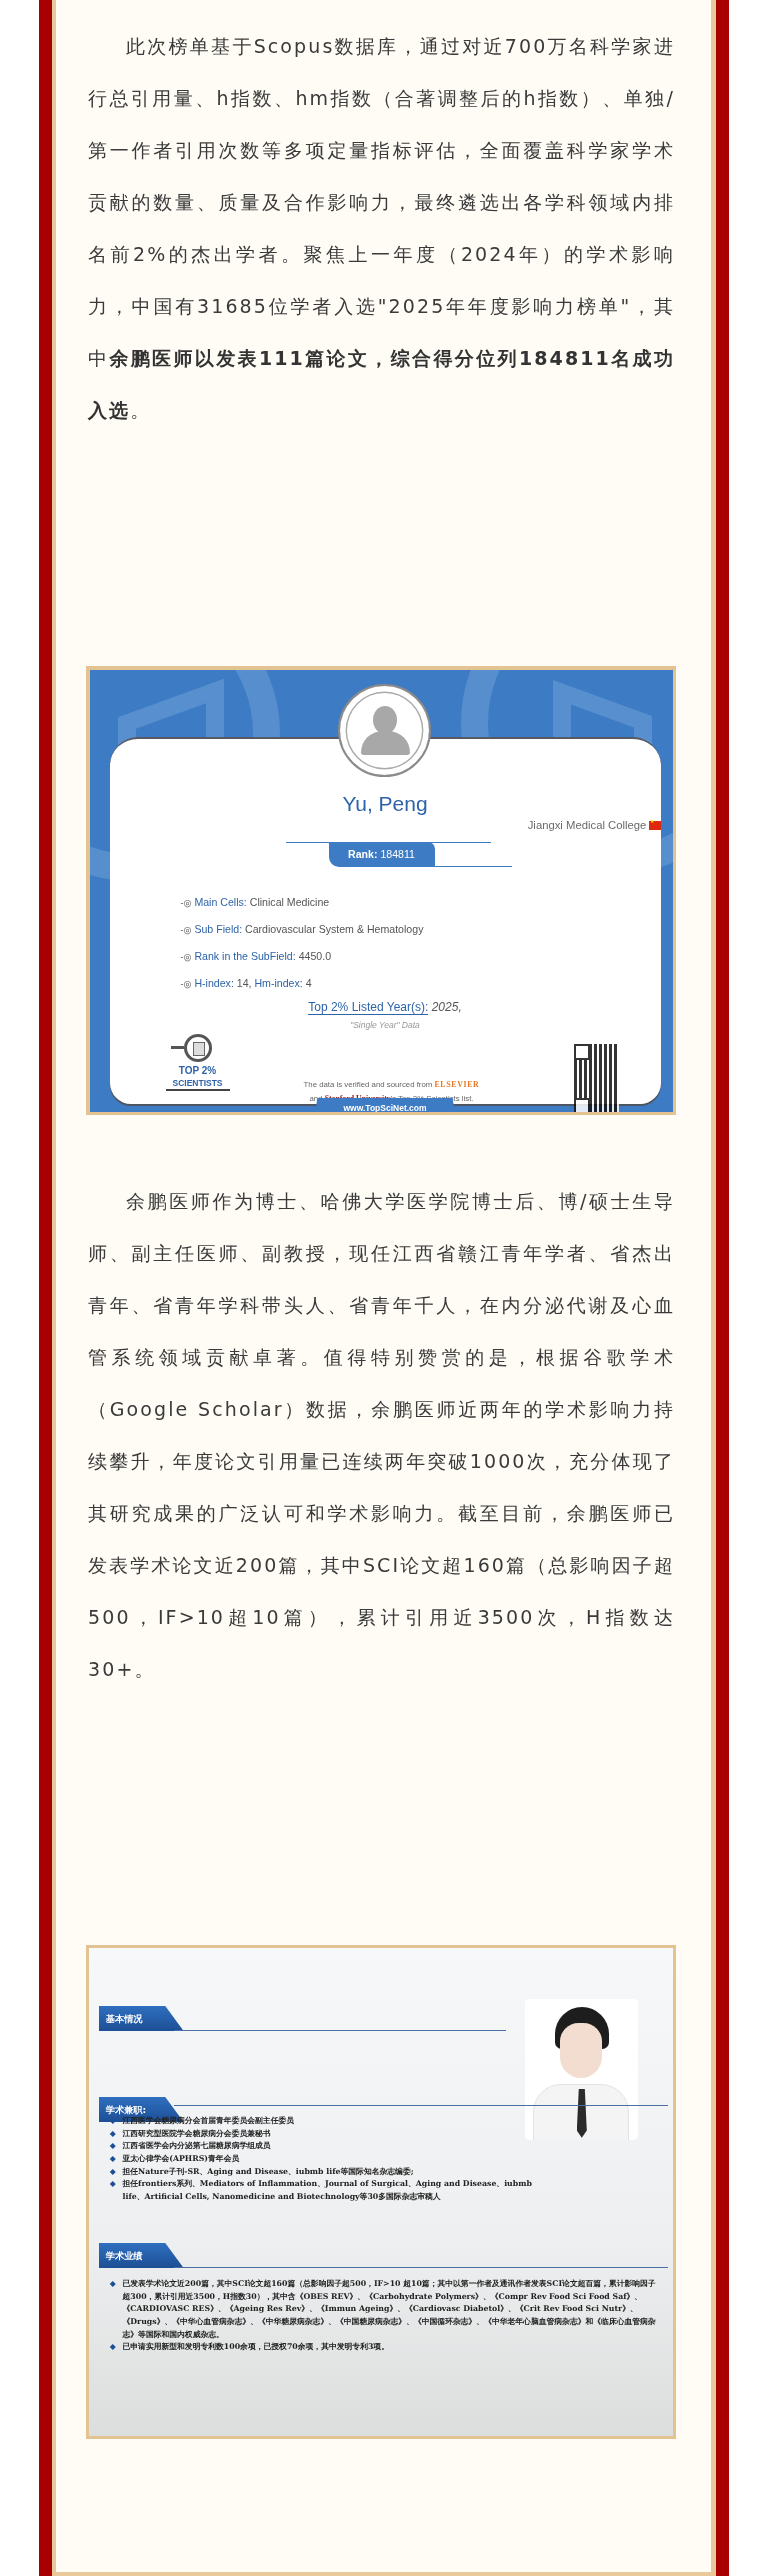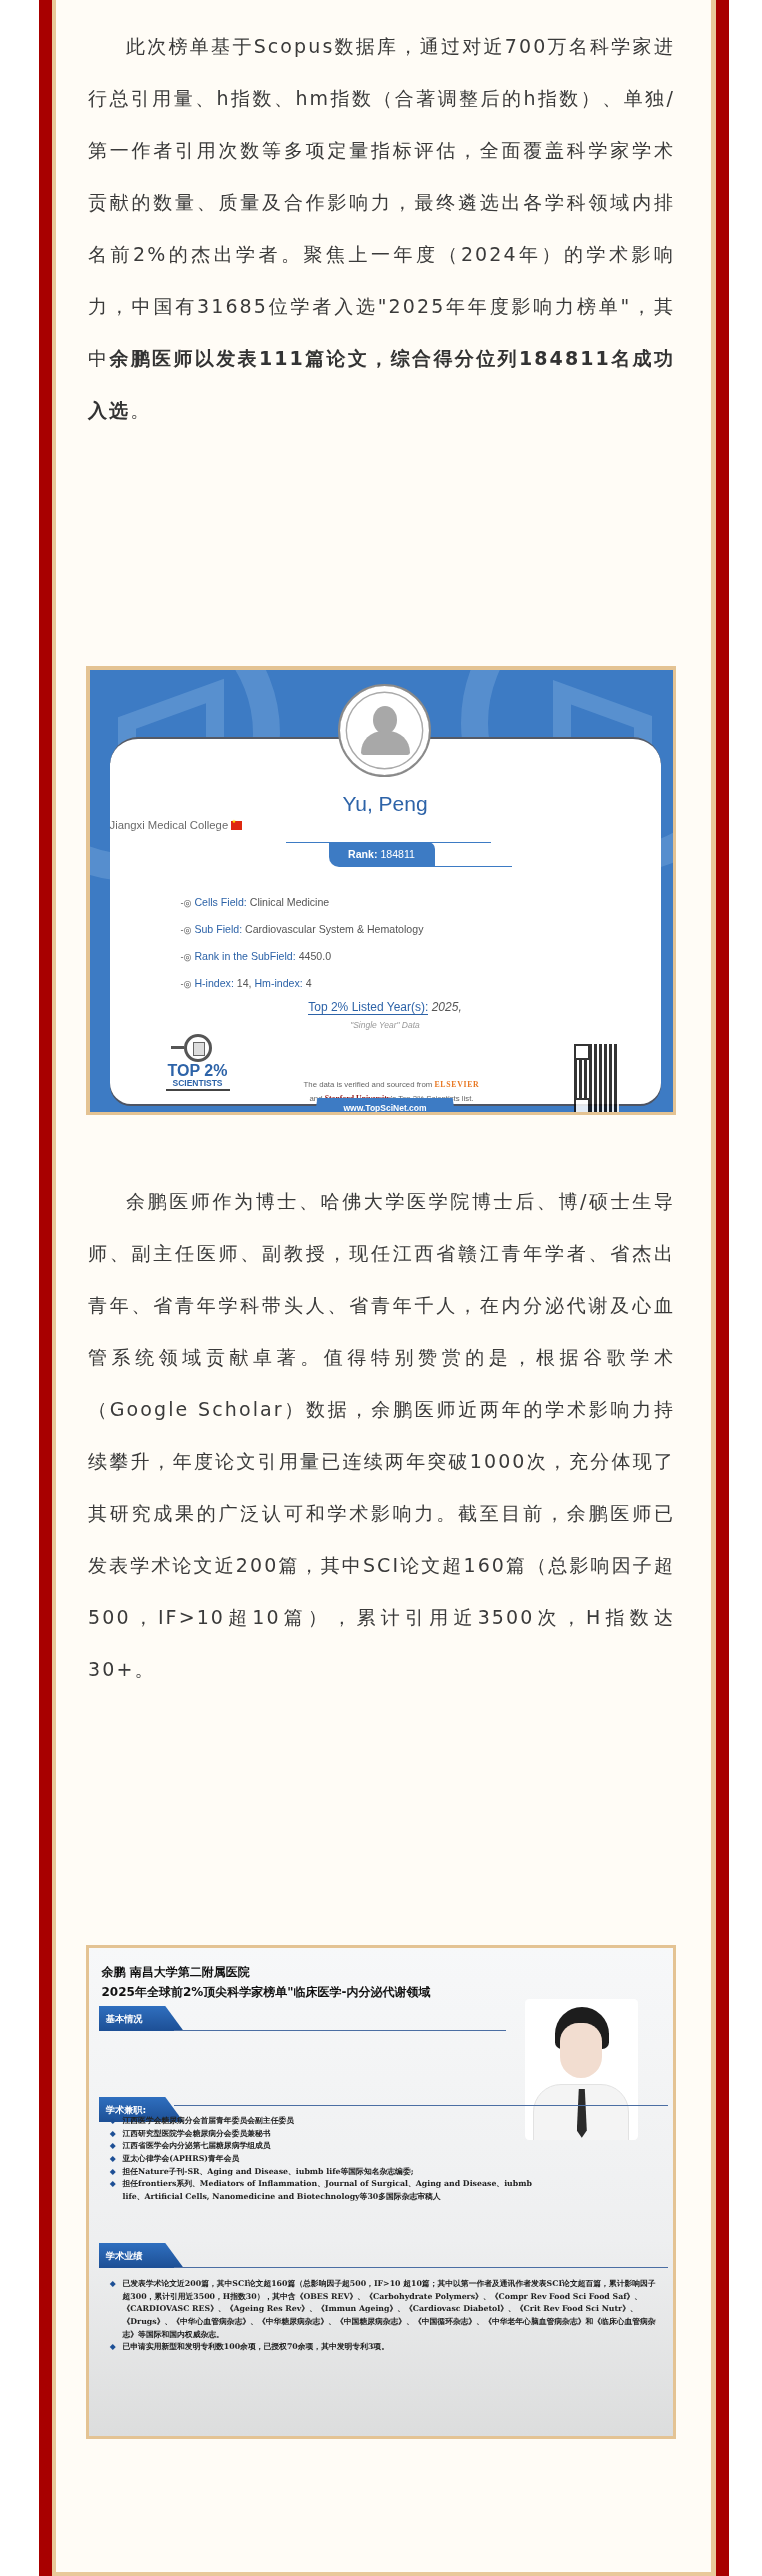--- a/index.html
+++ b/index.html
@@ -106,21 +106,21 @@
     position: absolute; left: 21px; top: 45px;
     width: 49px; height: 24px; border-radius: 25px 25px 2.8px 2.8px; background: #a8a8a8;
   }
   .cert-name {
     position: absolute; left: 0; width: 100%; top: 53px;
     text-align: center; color: #2d63a8; font-size: 21px;
     font-family: "Liberation Sans", sans-serif;
   }
   .cert-inst {
     position: absolute; left: 0; width: 100%; top: 80px;
-    text-align: left; color: #6a6a6a; font-size: 11.3px;
+    text-align: right; color: #6a6a6a; font-size: 11.3px;
     font-family: "Liberation Sans", sans-serif;
   }
   .flag {
     display: inline-block; width: 11.3px; height: 8.5px; background: #de2910;
     vertical-align: middle; margin-left: 2.8px; position: relative;
   }
   .flag::after { content: "★"; position: absolute; left: 0.7px; top: -2.8px; font-size: 5px; color: #ffde00; }
   .rank-line {
     position: absolute; left: 176px; top: 103px; width: 205px; height: 1.4px; background: #3d7bc4;
   }
@@ -155,21 +155,21 @@
     text-align: center; font-size: 8.5px; color: #999; font-style: italic;
     font-family: "Liberation Sans", sans-serif;
   }
   .t2-logo { position: absolute; left: 56px; top: 295px; width: 64px; text-align: center; }
   .t2-mag {
     width: 28px; height: 28px; border: 3.5px solid #555; border-radius: 50%;
     margin: 0 auto; position: relative;
   }
   .t2-mag::before { content: ""; position: absolute; left: -15.5px; top: 9.2px; width: 12.7px; height: 3.5px; background: #555; }
   .t2-mag::after { content: ""; position: absolute; left: 6.4px; top: 5px; width: 10px; height: 12.7px; border: 1.4px solid #666; background: #ddd; }
-  .t2-top { color: #2d63a8; font-weight: bold; font-size: 16px; line-height: 14px; margin-top: 2.1px; font-family: "Liberation Sans", sans-serif; }
+  .t2-top { color: #2d63a8; font-weight: bold; font-size: 10px; line-height: 14px; margin-top: 2.1px; font-family: "Liberation Sans", sans-serif; }
   .t2-sci { color: #2d63a8; font-weight: bold; font-size: 8.5px; line-height: 10px; font-family: "Liberation Sans", sans-serif; }
   .t2-tag { height: 2.1px; background: #444; margin-top: 1.4px; }
   .verified {
     position: absolute; left: 141px; top: 339px; width: 282px;
     text-align: center; font-size: 7.8px; color: #666; line-height: 14px;
     font-family: "Liberation Sans", sans-serif;
   }
   .verified .els { color: #e87722; font-family: "Liberation Serif", serif; font-weight: bold; letter-spacing: 0.7px; }
   .verified .stan { color: #8c1515; font-family: "Liberation Serif", serif; font-weight: bold; }
   .qr {
@@ -266,21 +266,21 @@
       </div>
 
       <div class="cert-card">
         <div class="cert-name">Yu, Peng</div>
         <div class="cert-inst"><span>Jiangxi Medical College</span><span class="flag"></span></div>
         <div class="rank-line"></div>
         <div class="rank-line2"></div>
         <div class="rank-pill"><b>Rank:</b> <span>184811</span></div>
 
         <div class="fields">
-          <div class="field-row"><span class="bullet">-◎</span><span class="k">Cells Field:</span> <span>Clinical Medicine</span></div>
+          <div class="field-row"><span class="bullet">-◎</span><span class="k">Main Cells:</span> <span>Clinical Medicine</span></div>
           <div class="field-row"><span class="bullet">-◎</span><span class="k">Sub Field:</span> <span>Cardiovascular System &amp; Hematology</span></div>
           <div class="field-row"><span class="bullet">-◎</span><span class="k">Rank in the SubField:</span> <span>4450.0</span></div>
           <div class="field-row"><span class="bullet">-◎</span><span class="k">H-index:</span> <span>14,</span> <span class="k">Hm-index:</span> <span>4</span></div>
         </div>
 
         <div class="listed"><span class="u">Top 2% Listed Year(s):</span> <i>2025,</i></div>
         <div class="single">"Single Year" Data</div>
 
         <div class="t2-logo">
           <div class="t2-mag"></div>
@@ -297,24 +297,20 @@
         <div class="qr"></div>
         <div class="site-tab">www.TopSciNet.com</div>
       </div>
     </div>
   </div>
 
   <p class="para p2">余鹏医师作为博士、哈佛大学医学院博士后、博/硕士生导师、副主任医师、副教授，现任江西省赣江青年学者、省杰出青年、省青年学科带头人、省青年千人，在内分泌代谢及心血管系统领域贡献卓著。值得特别赞赏的是，根据谷歌学术（Google Scholar）数据，余鹏医师近两年的学术影响力持续攀升，年度论文引用量已连续两年突破1000次，充分体现了其研究成果的广泛认可和学术影响力。截至目前，余鹏医师已发表学术论文近200篇，其中SCI论文超160篇（总影响因子超500，IF&gt;10超10篇），累计引用近3500次，H指数达30+。</p>
 
   <div class="poster-wrap">
     <div class="poster">
-      <div class="poster-title">
-        <div>余鹏 南昌大学第二附属医院</div>
-        <div>2025年全球前2%顶尖科学家榜单"临床医学-内分泌代谢领域</div>
-      </div>
 
       <div class="sec-head" style="top:58px;">基本情况</div>
       <div class="sec-line" style="top:82px; width:332px;"></div>
 
       <div class="photo">
         <div class="coat"></div>
         <div class="hair"></div>
         <div class="face"></div>
         <div class="tie"></div>
       </div>

